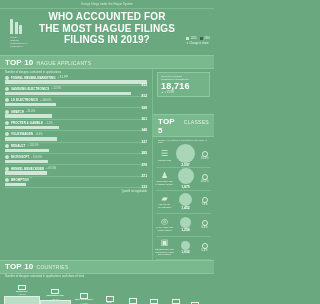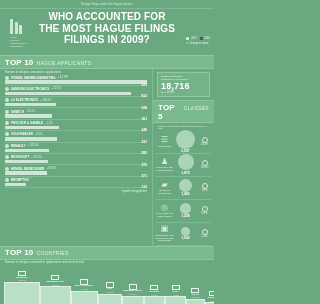--- a/index.html
+++ b/index.html
@@ -130,21 +130,21 @@
           <i></i>
           <i></i>
           <i></i>
         </div>
       <div class="lt">WIPO<br>WORLD<br>INTELLECTUAL<br>PROPERTY</div>
     </div>
 
     <div class="htitle">
       <div>WHO ACCOUNTED FOR</div>
       <div>THE MOST HAGUE FILINGS</div>
-      <div>FILINGS IN 2009?</div>
+      <div>FILINGS IN 2019?</div>
     </div>
 
     <div class="legend">
       <div class="row">
         <span class="li">
           <span class="sw a"></span>
           <span class="lbl">2015</span>
         </span>
         <span class="li">
           <span class="sw b"></span>
@@ -295,21 +295,21 @@
     <div class="col-right">
       <div class="statbox">
         <div class="cap">Number of designs<br>contained in applications</div>
         <div class="num">18,716</div>
         <div class="chg">
           <span>▲</span>
           <span>+ 13.9%</span>
         </div>
       </div>
 
-      <div class="sec-head" style="margin-top:3px;">
+      <div class="sec-head" style="margin-top:17px;">
         <span class="big">TOP 5</span>
         <span class="small">CLASSES</span>
       </div>
       <div class="sec-sub" style="font-size:2.2px;">Number of designs in applications and share of total</div>
 
       <div class="cls-list" id="clslist">
           <div class="cls-row">
             <div class="cls-ico">
               <span class="gl">☰</span>
               <span class="nm">FURNISHING</span>

